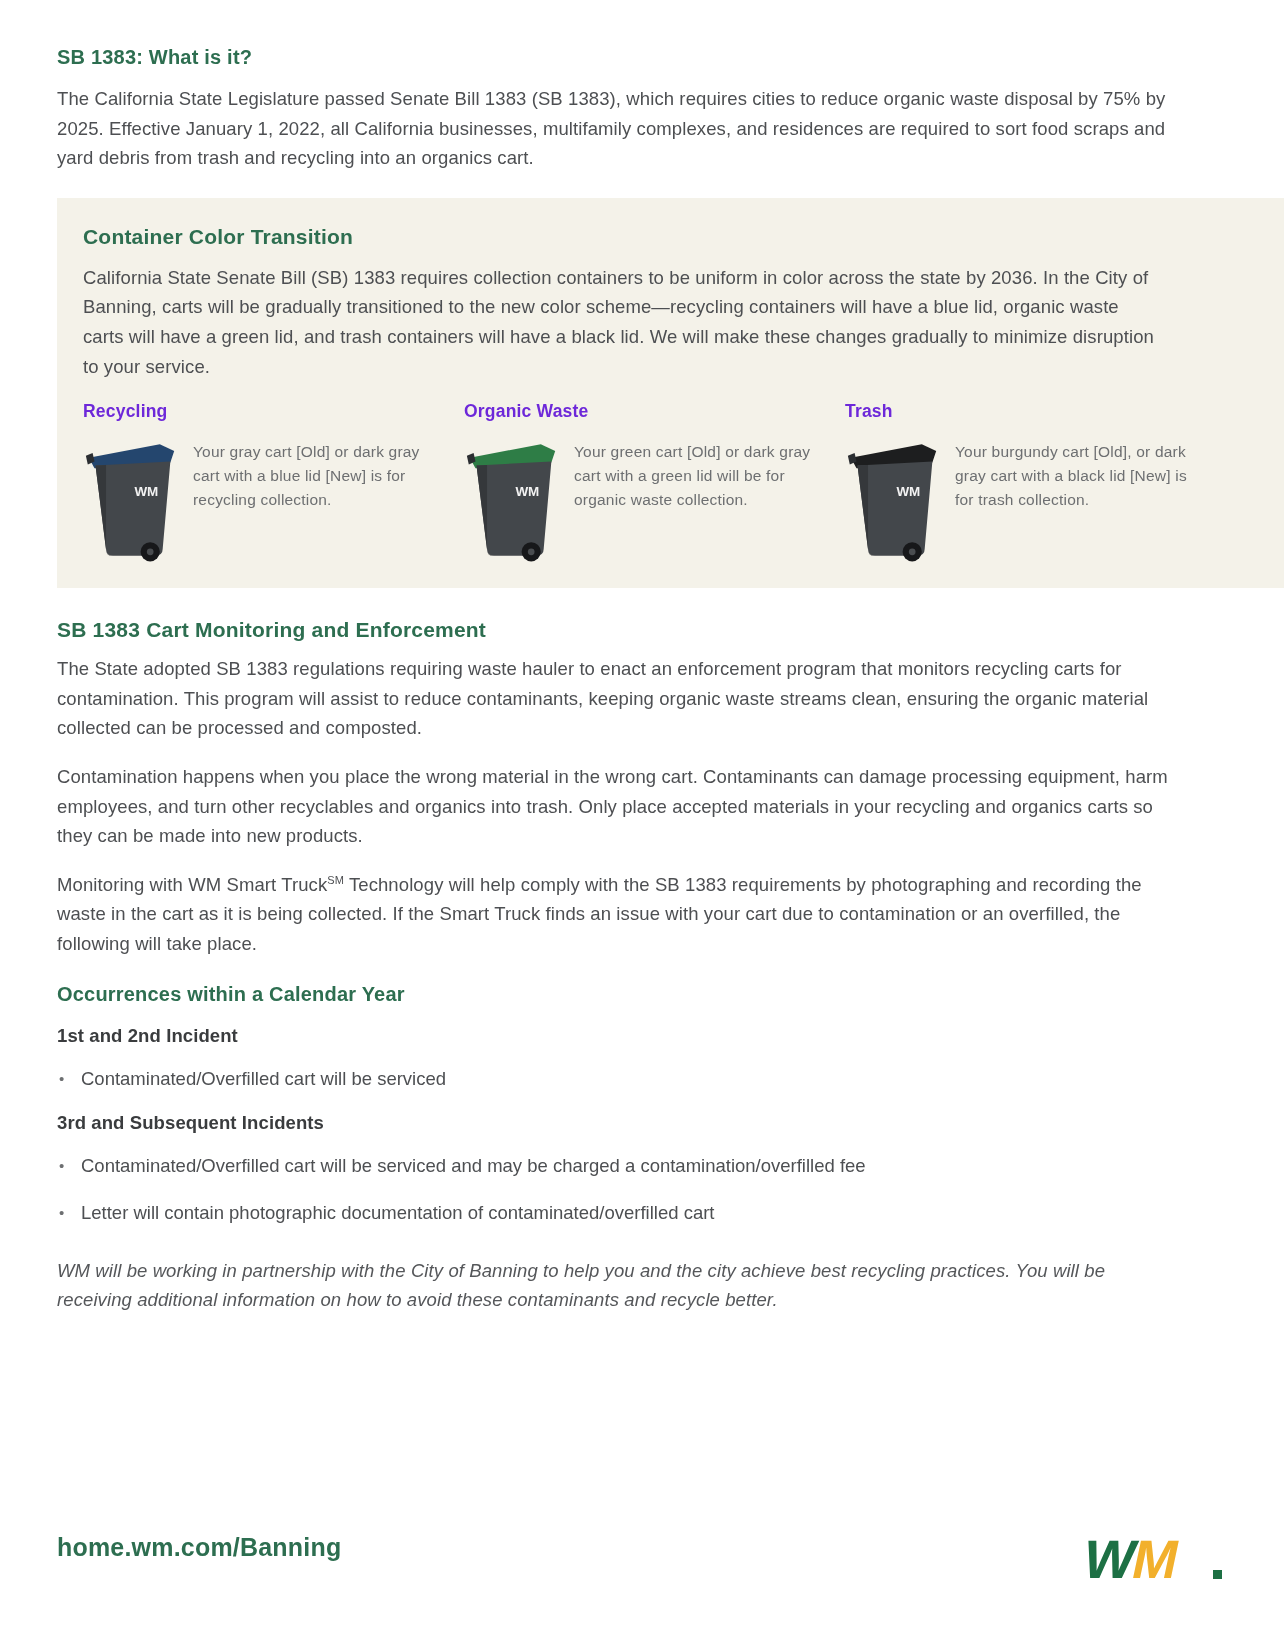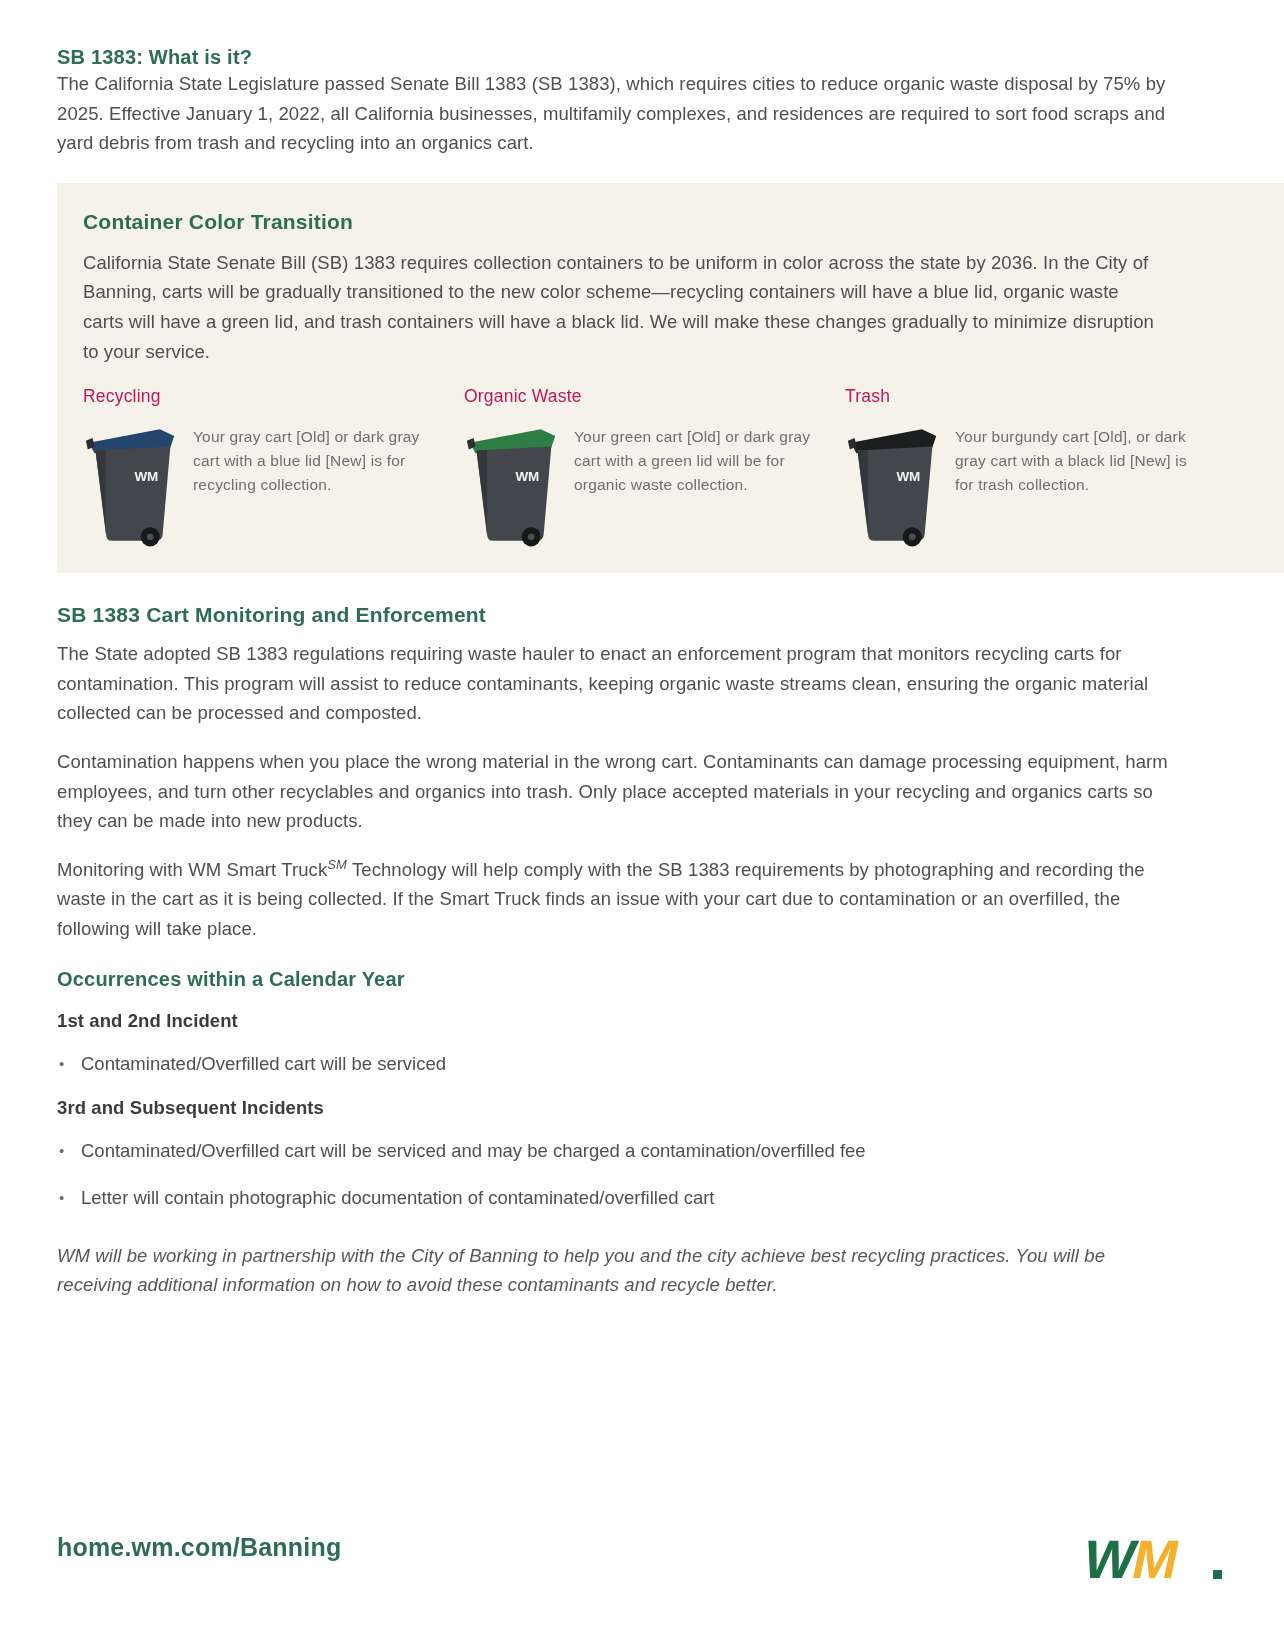--- a/index.html
+++ b/index.html
@@ -15,20 +15,21 @@
 
   .h-green {
     color: #2d6e50;
     font-weight: bold;
     font-size: 21px;
     letter-spacing: 0.2px;
   }
   .h-intro { font-size: 20px; }
 
   p.body {
+    margin-top: 15px;
     font-size: 18.5px;
     line-height: 1.6;
     color: #4d4f52;
     letter-spacing: 0.1px;
     max-width: 1125px;
   }
 
   
   .transition-box {
     margin-top: 25px;
@@ -40,39 +41,39 @@
   .transition-box p.body { max-width: 1080px; margin-top: 14px; }
 
   .cart-columns {
     display: flex;
     margin-top: 20px;
     gap: 26px;
   }
   .cart-col { width: 355px; flex: 0 0 auto; }
   .cart-col-label {
     font-size: 17.5px;
-    font-weight: normal;
-    color: #be185d;
+    font-weight: bold;
+    color: #6d28d9;
     letter-spacing: 0.2px;
   }
   .cart-row { display: flex; margin-top: 12px; gap: 14px; }
   .cart-svg { flex: 0 0 auto; }
   .cart-caption {
     font-size: 15.5px;
     line-height: 1.55;
     color: #6d6f71;
     padding-top: 6px;
     letter-spacing: 0.2px;
   }
 
   
   .sec-monitoring { margin-top: 30px; }
   .sec-monitoring p.body { margin-top: 12px; }
   .sec-monitoring p.body + p.body { margin-top: 19px; }
-  sup { font-size: 13px; vertical-align: super; line-height: 0; font-style: italic; }
+  sup { font-size: 11px; vertical-align: super; line-height: 0; }
 
   
   .h-occ { margin-top: 24px; font-size: 20px; }
   .incident-title {
     margin-top: 19px;
     font-size: 18.5px;
     font-weight: bold;
     color: #3a3c3e;
     letter-spacing: 0.1px;
   }

